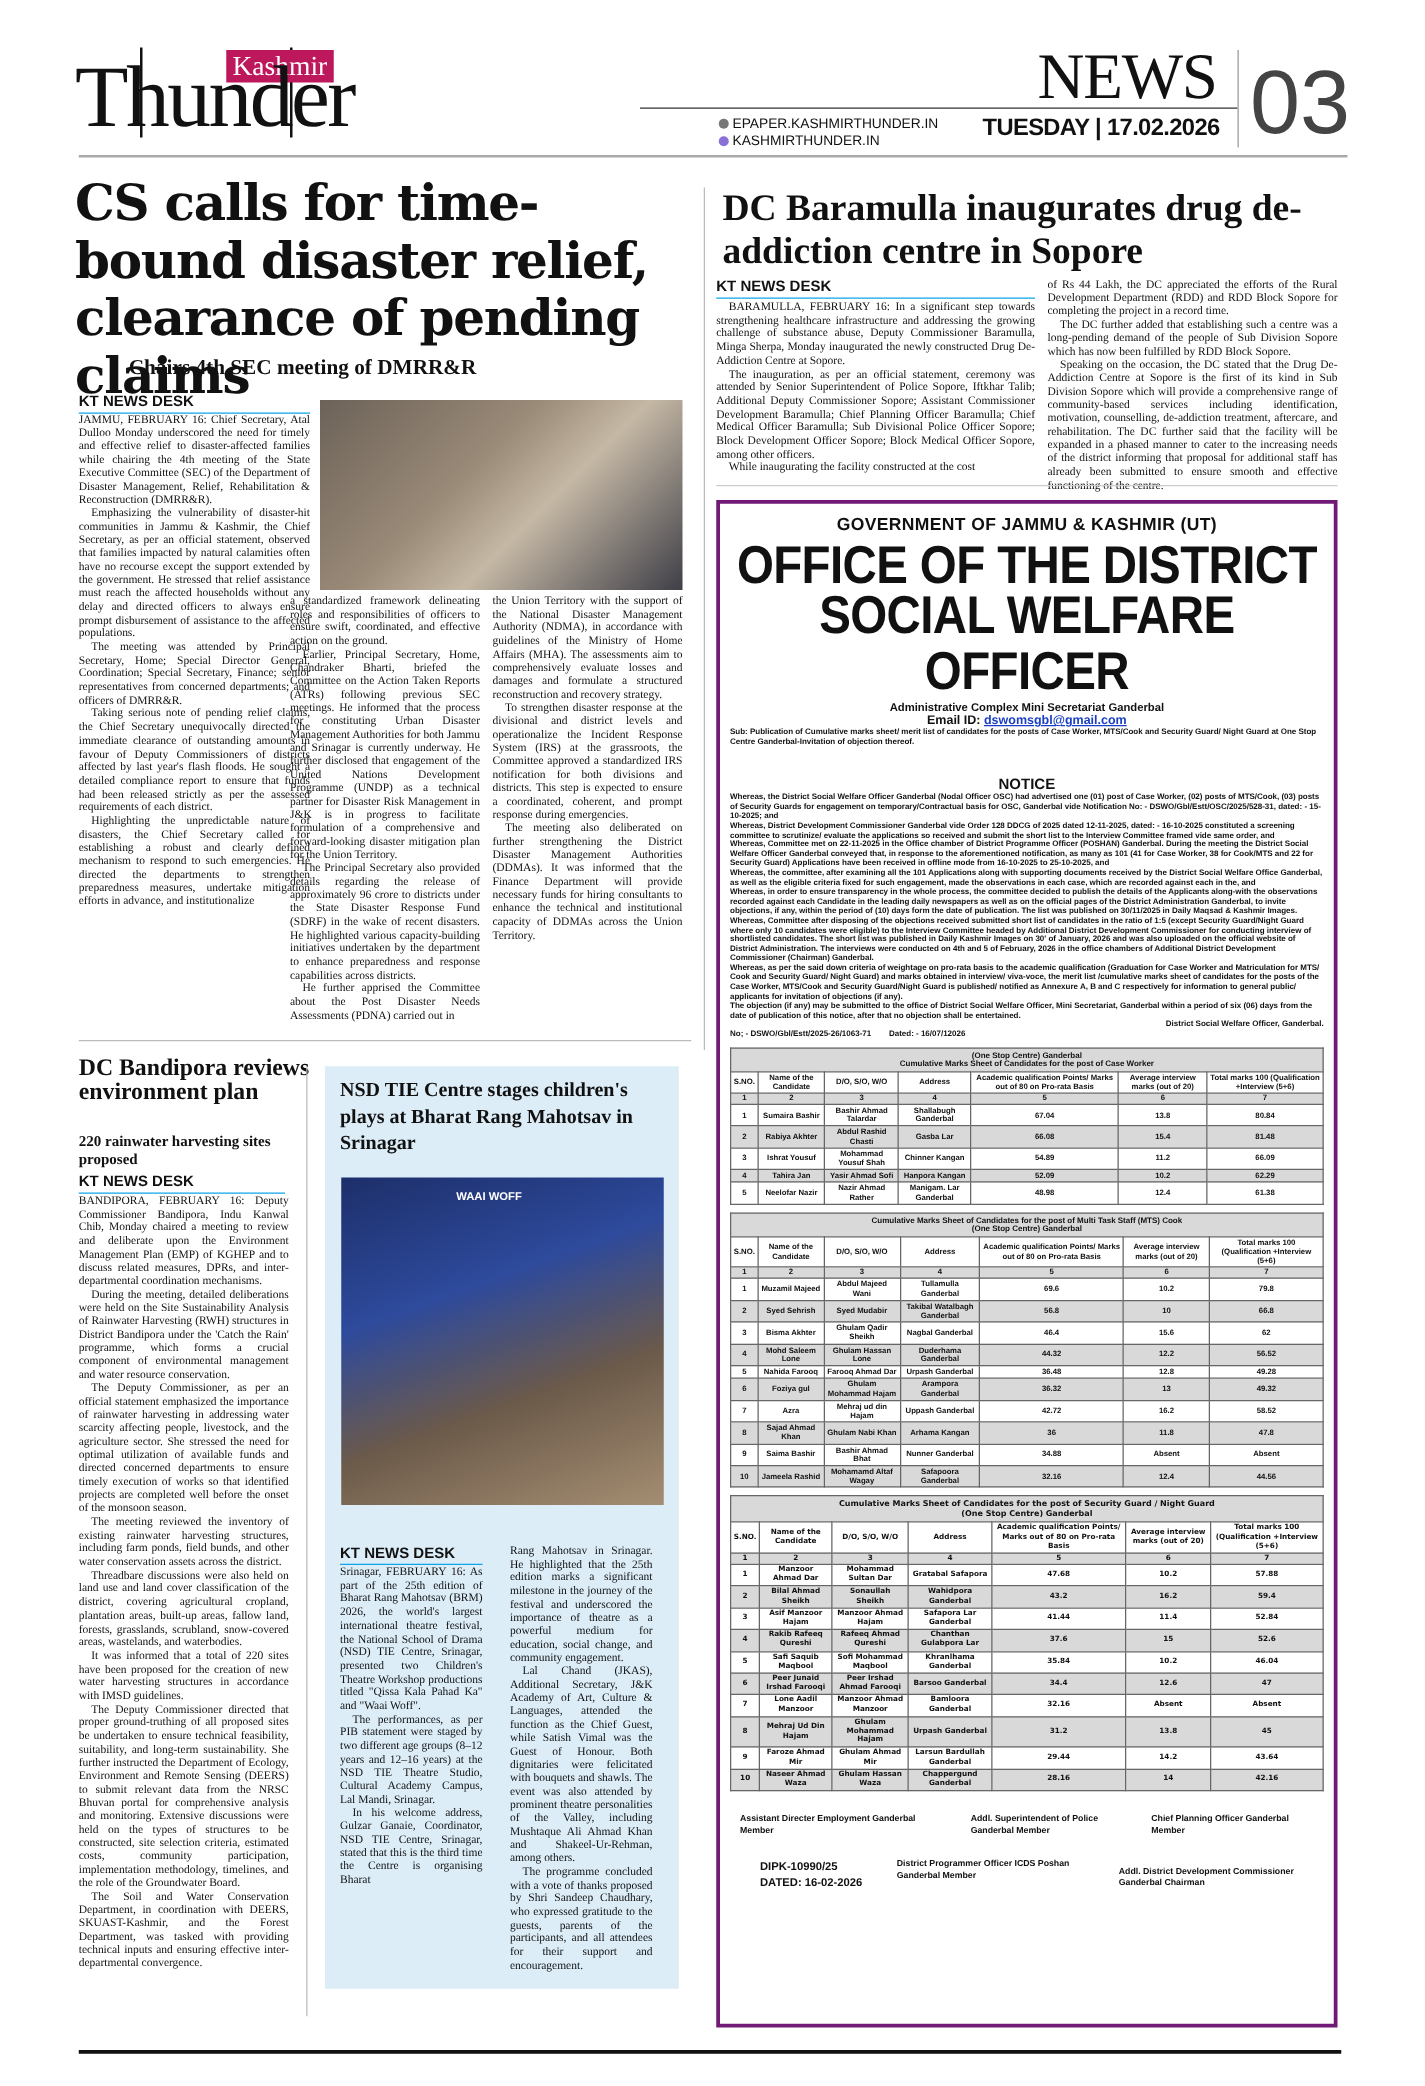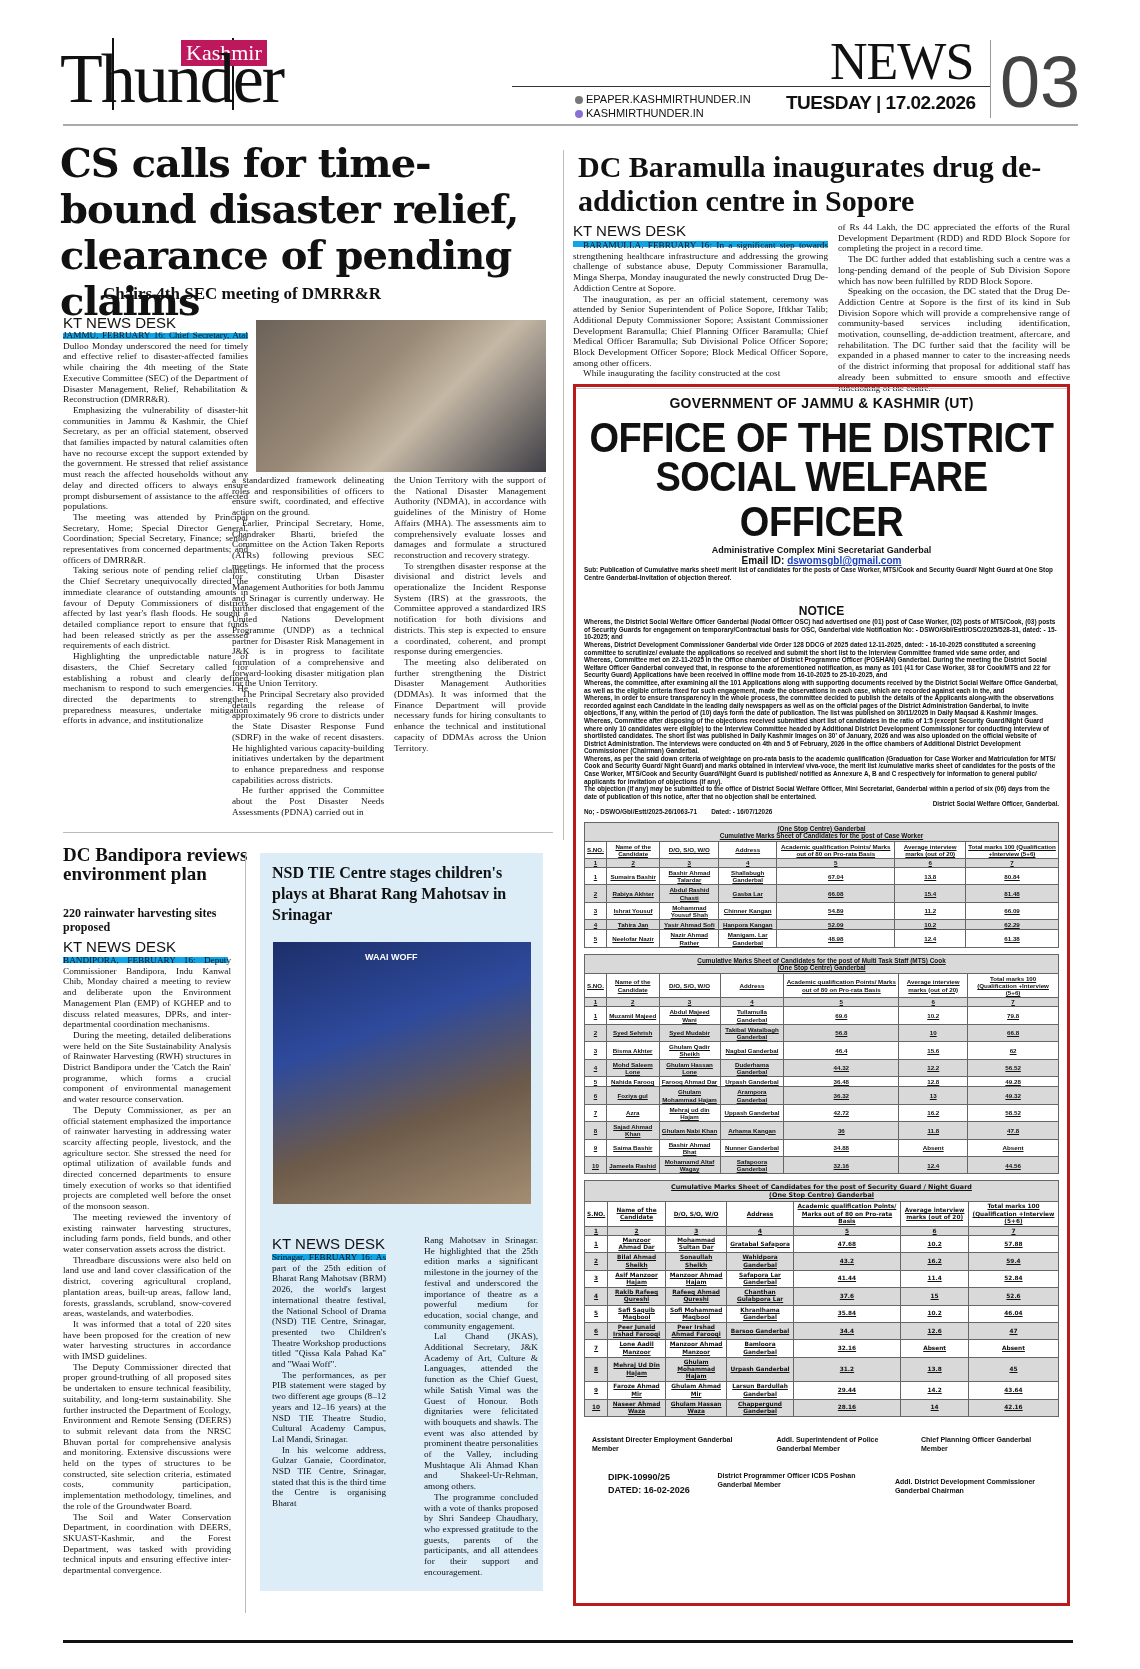--- a/index.html
+++ b/index.html
@@ -13,38 +13,38 @@
   .page-num { left: 1000px; top: 46px; font-family: "Liberation Sans", sans-serif; font-size: 72px; line-height: 72px; color: #444; font-weight: 300; }
   .page-div { left: 990px; top: 40px; width: 1px; height: 78px; background: #999; }
   .mast-line { left: 512px; top: 86px; width: 478px; height: 1px; background: #333; }
   .links { left: 575px; top: 92px; font-family: "Liberation Sans", sans-serif; font-size: 11px; line-height: 14px; }
   .links .dot { display: inline-block; width: 8px; height: 8px; border-radius: 50%; margin-right: 3px; vertical-align: -1px; }
   .date-line { left: 786px; top: 92px; font-family: "Liberation Sans", sans-serif; font-size: 19px; font-weight: bold; letter-spacing: -0.5px; }
   .mast-rule { left: 63px; top: 124px; width: 1015px; height: 2px; background: #aaa; }
   
   .h1 { left: 60px; top: 140px; width: 500px; font-family: "DejaVu Serif", serif; font-weight: bold; font-size: 40px; line-height: 46px; letter-spacing: -1px; }
   .h1-sub { left: 103px; top: 284px; font-size: 17px; font-weight: bold; font-family: "Liberation Serif", serif; }
-  .desk { font-family: "Liberation Sans", sans-serif; font-size: 15px; font-weight: normal; border-bottom: 6px solid #0ea5e9; padding-bottom: 2px; }
+  .desk { font-family: "Liberation Sans", sans-serif; font-size: 12px; font-weight: bold; border-bottom: 1px solid #0ea5e9; padding-bottom: 2px; }
   .body { font-family: "Liberation Serif", serif; font-size: 9.2px; line-height: 10.7px; text-align: justify; hyphens: auto; }
   .body p { text-indent: 10px; }
   .h2 { left: 578px; top: 150px; width: 490px; font-family: "Liberation Serif", serif; font-weight: bold; font-size: 30px; line-height: 34px; }
   .vrule { width: 1px; background: #bbb; }
   
   .photo { background: linear-gradient(135deg, #6c6258 0%, #9a8a78 40%, #c5b8a5 60%, #3f3f47 100%); }
   .photo2 { background: linear-gradient(160deg, #1d2f6a 0%, #2e4a9c 35%, #6c5a4a 65%, #a48e72 100%); }
   
-  .ad { left: 573px; top: 384px; width: 497px; height: 1222px; border: 3px solid #b91c1c; font-family: "Liberation Sans", sans-serif; padding: 4px 8px; }
+  .ad { left: 573px; top: 400px; width: 497px; height: 1222px; border: 3px solid #701a75; font-family: "Liberation Sans", sans-serif; padding: 4px 8px; }
   .ad-gov { text-align: center; font-weight: bold; font-size: 14px; letter-spacing: 0.3px; margin-top: 4px; }
   .ad-office { text-align: center; font-weight: bold; font-size: 38px; line-height: 40px; letter-spacing: -0.5px; transform: scaleY(1.12); margin: 6px 0 2px; }
   .ad-addr { text-align: center; font-weight: bold; font-size: 9px; margin-top: 6px; }
   .ad-email { text-align: center; font-weight: bold; font-size: 10px; }
   .ad-email a { color: #1a3fc4; text-decoration: underline; }
   .ad-small { font-size: 6.4px; line-height: 7.6px; font-weight: bold; }
   .ad-notice { text-align: center; font-weight: bold; font-size: 12px; margin-top: 23px; }
-  table.mk { width: 100%; border-collapse: collapse; font-size: 6.2px; font-weight: bold; text-align: center; margin-top: 6px; text-decoration: underline; }
+  table.mk { width: 100%; border-collapse: collapse; font-size: 6.2px; font-weight: bold; text-align: center; margin-top: 6px; }
   table.mk td, table.mk th { border: 1px solid #666; padding: 1px 2px; line-height: 7.2px; }
   table.mk caption { background: #d9d9d9; border: 1px solid #666; border-bottom: none; font-size: 6.4px; font-weight: bold; padding: 2px; }
   table.mk tr.g td { background: #d9d9d9; }
   table.mk tr.num td { background: #d9d9d9; line-height: 6px; }
   .sig { font-size: 7px; font-weight: bold; line-height: 9px; }
   
   .bluebox { left: 260px; top: 853px; width: 283px; height: 738px; background: #dcedf8; }
   .h3 { font-family: "Liberation Serif", serif; font-weight: bold; }
   .bottom-rule { left: 63px; top: 1640px; width: 1010px; height: 3px; background: #111; }
 </style>
@@ -465,19 +465,19 @@
 <div class="abs h3" style="left:272px;top:862px;width:262px;font-size:16px;line-height:21px;">NSD TIE Centre stages children's plays at Bharat Rang Mahotsav in Srinagar</div>
 <div class="abs photo2" style="left:273px;top:942px;width:258px;height:262px;">
   <div style="position:absolute;left:92px;top:10px;color:#fff;font-family:'Liberation Sans',sans-serif;font-size:9px;font-weight:bold;">WAAI WOFF</div>
 </div>
 <div class="abs desk" style="left:272px;top:1235px;width:114px;">KT NEWS DESK</div>
 <div class="abs body" style="left:272px;top:1252px;width:114px;">
   <p style="text-indent:0">Srinagar, FEBRUARY 16: As part of the 25th edition of Bharat Rang Mahotsav (BRM) 2026, the world's largest international theatre festival, the National School of Drama (NSD) TIE Centre, Srinagar, presented two Children's Theatre Workshop productions titled "Qissa Kala Pahad Ka" and "Waai Woff".</p>
   <p>The performances, as per PIB statement were staged by two different age groups (8–12 years and 12–16 years) at the NSD TIE Theatre Studio, Cultural Academy Campus, Lal Mandi, Srinagar.</p>
   <p>In his welcome address, Gulzar Ganaie, Coordinator, NSD TIE Centre, Srinagar, stated that this is the third time the Centre is organising Bharat</p>
 </div>
-<div class="abs body" style="left:424px;top:1235px;width:114px;">
+<div class="abs body" style="left:408px;top:1235px;width:114px;">
   <p style="text-indent:0">Rang Mahotsav in Srinagar. He highlighted that the 25th edition marks a significant milestone in the journey of the festival and underscored the importance of theatre as a powerful medium for education, social change, and community engagement.</p>
   <p>Lal Chand (JKAS), Additional Secretary, J&amp;K Academy of Art, Culture &amp; Languages, attended the function as the Chief Guest, while Satish Vimal was the Guest of Honour. Both dignitaries were felicitated with bouquets and shawls. The event was also attended by prominent theatre personalities of the Valley, including Mushtaque Ali Ahmad Khan and Shakeel-Ur-Rehman, among others.</p>
   <p>The programme concluded with a vote of thanks proposed by Shri Sandeep Chaudhary, who expressed gratitude to the guests, parents of the participants, and all attendees for their support and encouragement.</p>
 </div>
 
 <div class="abs bottom-rule"></div>
 
 </body></html>

